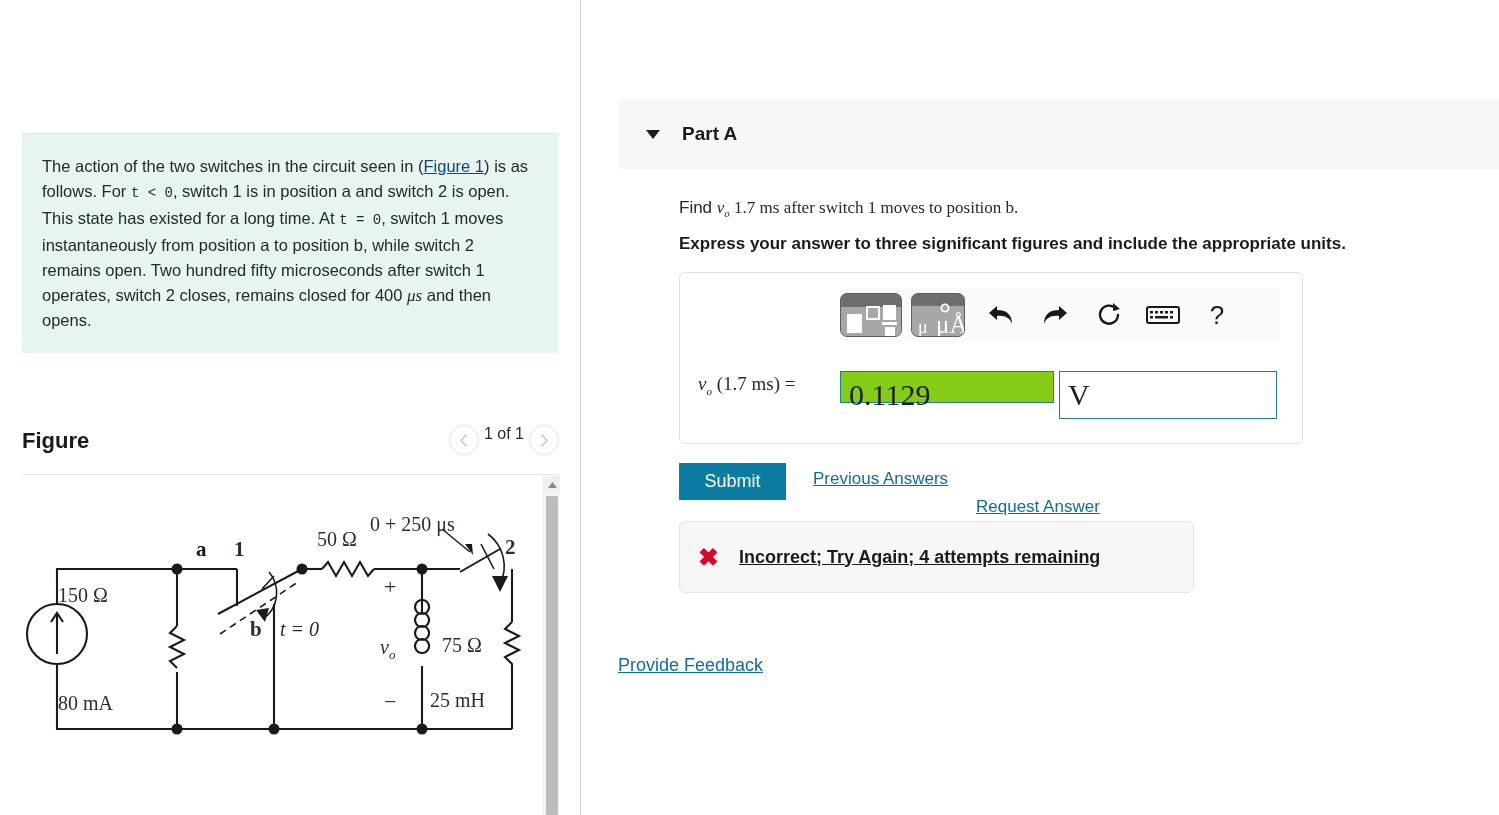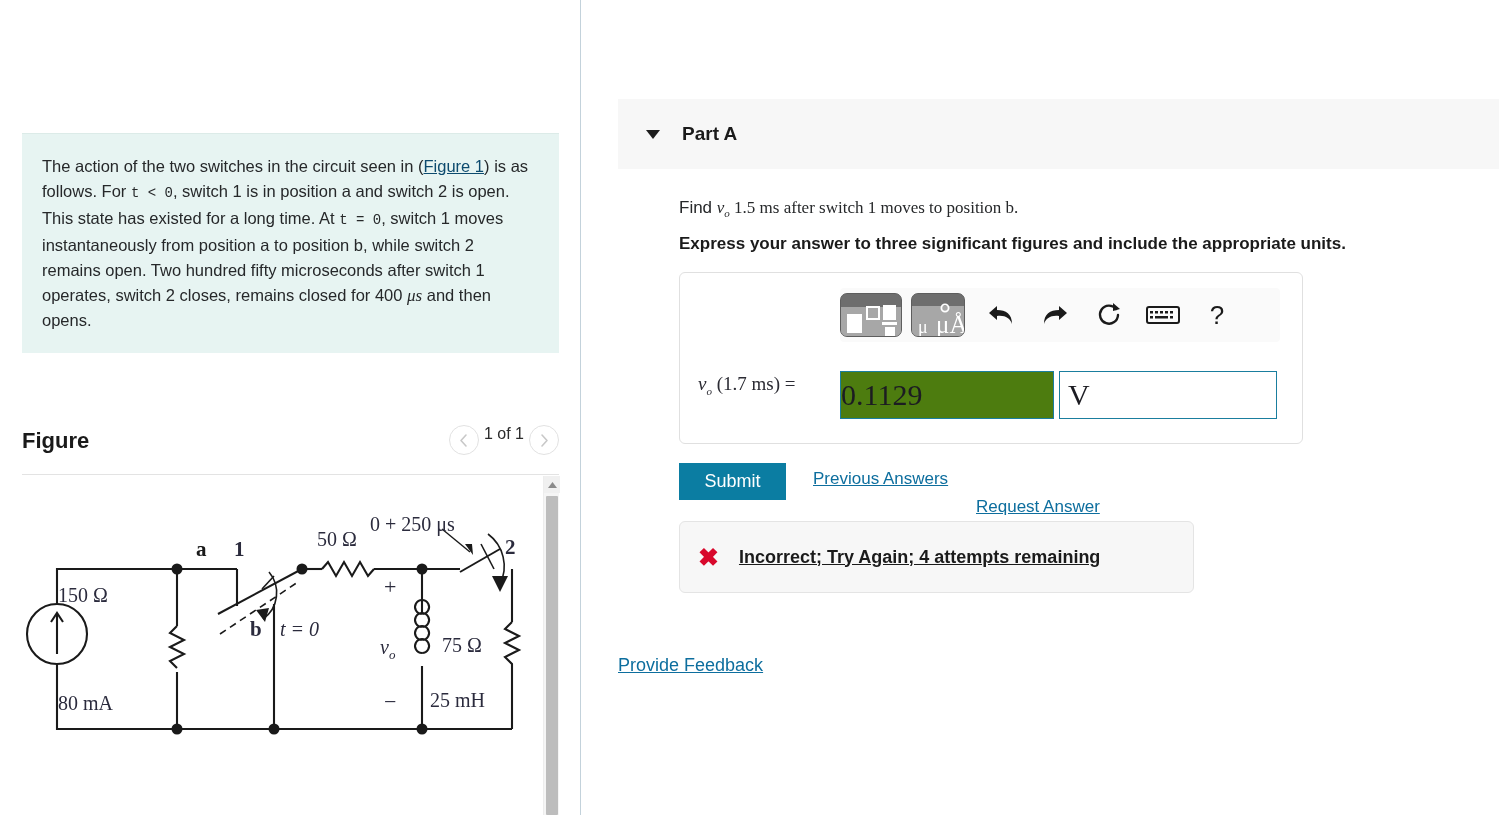--- a/index.html
+++ b/index.html
@@ -123,24 +123,24 @@
   }
 
   .ans-label {
     position:absolute; left:18px; top:100px;
     font-family:"Liberation Serif", serif; font-size:19px; color:#2b2b33;
   }
   .ans-label .it { font-style:italic; }
   .ans-label sub { font-size:11px; font-style:italic; }
 
   .ans-input {
-    position:absolute; left:160px; top:98px; width:214px; height:48px;
-    border:1.5px solid #1a7e9e; background:#4d7c0f;
+    position:absolute; left:160px; top:98px; width:214px; height:32px;
+    border:1.5px solid #1a7e9e; background:#84cc16;
     font-family:"Liberation Serif", serif; font-size:30px; color:#1c1c22;
-    padding:0 0; line-height:46px; cursor:text;
+    padding:0 8px; line-height:46px; cursor:text;
   }
   .unit-input {
     position:absolute; left:379px; top:98px; width:218px; height:48px;
     border:1.5px solid #1a7e9e; background:#fff;
     font-family:"Liberation Serif", serif; font-size:30px; color:#1c1c22;
     padding:0 8px; line-height:46px; cursor:text;
   }
 
   .submit-btn {
     position:absolute; left:98px; top:463px; width:107px; height:37px;
@@ -311,21 +311,21 @@
   <div class="divider"></div>
 
   <div class="right-col">
 
     <div class="part-header">
       <div class="caret"></div>
       <div class="part-title">Part A</div>
     </div>
 
     <div class="qtext">
-      <span>Find </span><span class="mathv"><span>v</span><sub>o</sub></span><span class="serif"> 1.5 ms after switch 1 moves to position b.</span>
+      <span>Find </span><span class="mathv"><span>v</span><sub>o</sub></span><span class="serif"> 1.7 ms after switch 1 moves to position b.</span>
     </div>
 
     <div class="qbold">Express your answer to three significant figures and include the appropriate units.</div>
 
     <div class="answer-panel">
 
       <div class="mq-toolbar">
 
         <div class="tb-btn">
           <svg width="60" height="42" viewBox="0 0 60 42">

